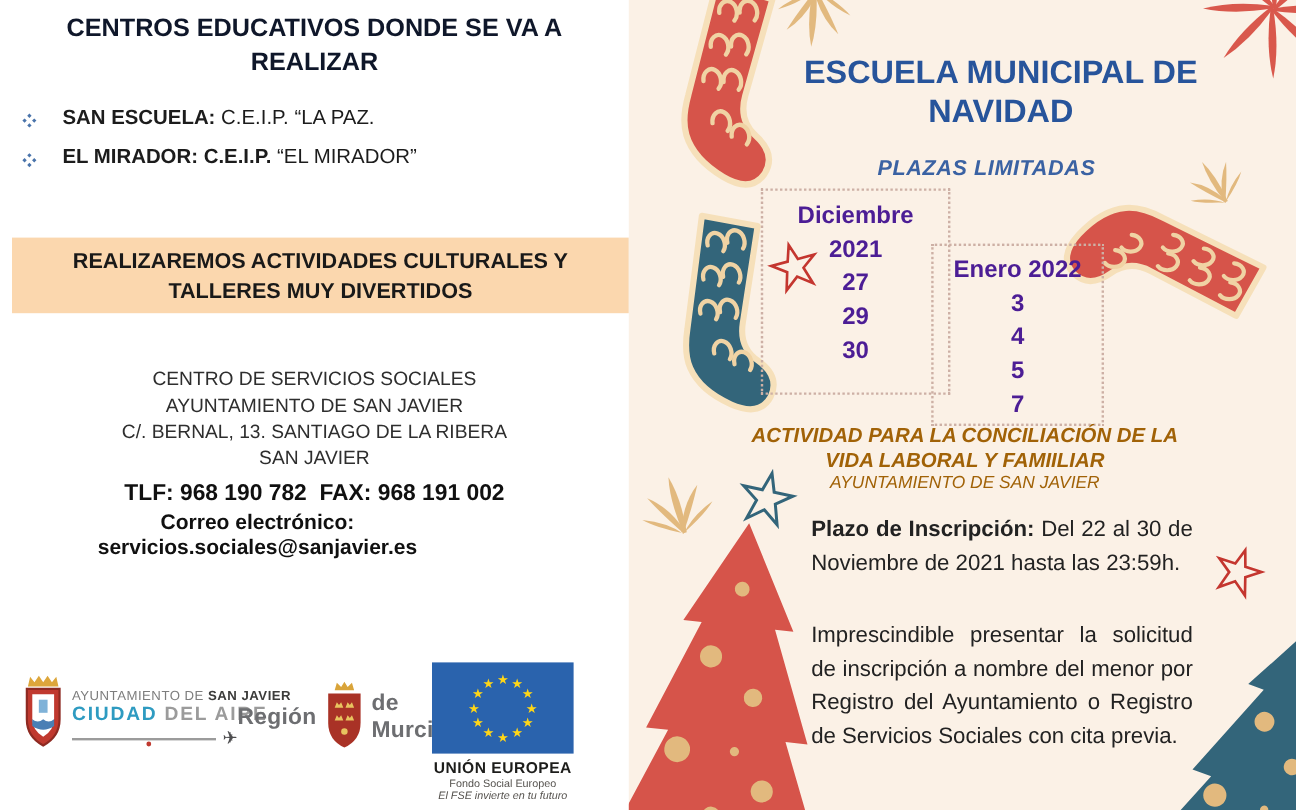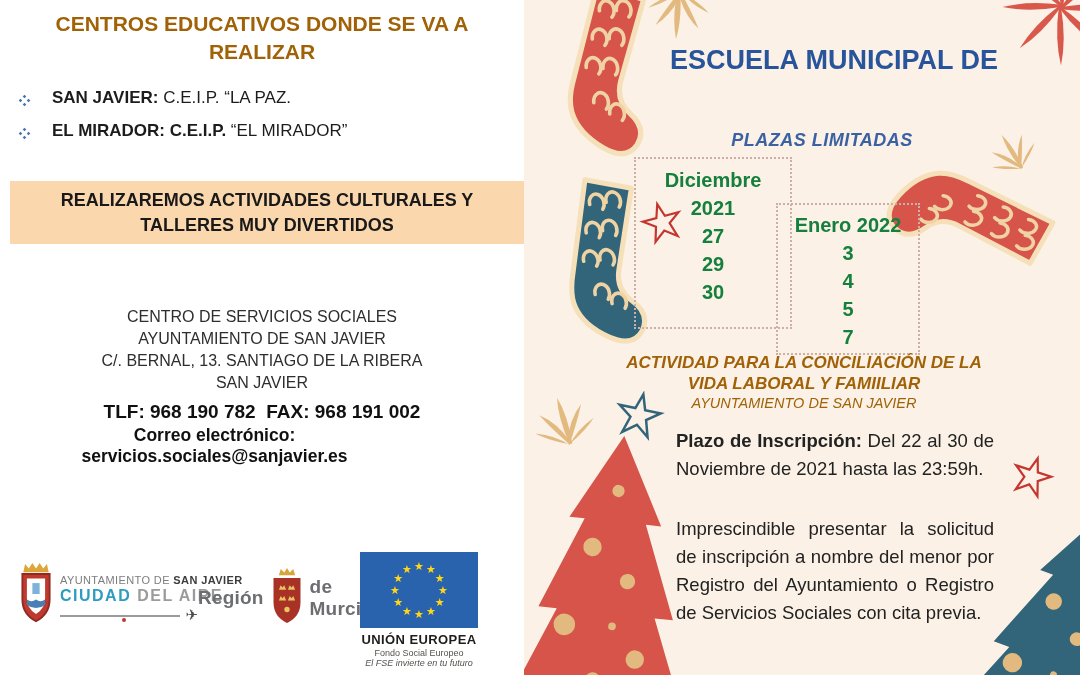--- a/index.html
+++ b/index.html
@@ -2,27 +2,27 @@
 <html><head>
 <meta charset="utf-8">
 <style>
   * { margin:0; padding:0; box-sizing:border-box; }
   html,body { width:1080px; height:675px; }
   body { font-family:"Liberation Sans", sans-serif; background:#fff; position:relative; overflow:hidden; }
 
   
   .left-panel { position:absolute; left:0; top:0; width:524px; height:675px; background:#ffffff; }
   .lp-title { position:absolute; top:10px; left:30px; width:464px; text-align:center;
-              font-size:21px; font-weight:bold; line-height:28px; color:#a16207; }
+              font-size:21px; font-weight:bold; line-height:28px; color:#0f172a; }
   .lp-bullets { position:absolute; top:86px; left:18px; width:500px; }
   .bullet-row { display:flex; align-items:flex-start; margin-bottom:6px; font-size:17px; line-height:23px; color:#1c1c1c; }
   .bullet-ico { width:34px; flex:0 0 34px; padding-top:4px; }
   .bullet-label { font-weight:bold; white-space:pre; }
   .bullet-value { white-space:pre; }
-  .lp-banner { position:absolute; top:181px; left:10px; width:514px; height:63px; background:#fbd7ae;
+  .lp-banner { position:absolute; top:198px; left:10px; width:514px; height:63px; background:#fbd7ae;
                display:flex; align-items:center; justify-content:center; text-align:center;
                font-size:18px; font-weight:bold; line-height:25px; color:#191919; padding:0 34px; }
   .lp-address { position:absolute; top:306px; left:0; width:524px; text-align:center;
                 font-size:16px; line-height:22px; color:#2e2e2e; }
   .lp-phone { position:absolute; top:401px; left:0; width:524px; text-align:center;
               font-size:19px; font-weight:bold; color:#101010; }
   .lp-email { position:absolute; top:425px; left:0; width:429px; text-align:center;
               font-size:17.5px; font-weight:bold; color:#101010; }
 
   
@@ -51,21 +51,21 @@
   
   .right-panel { position:absolute; left:524px; top:0; width:556px; height:675px;
                  background:#fbf1e6; overflow:hidden; }
   .deco { position:absolute; pointer-events:none; }
 
   .rp-title { position:absolute; top:44px; left:60px; width:500px; text-align:center;
               font-size:27px; font-weight:bold; line-height:33px; color:#27549b; }
   .rp-subtitle { position:absolute; top:130px; left:48px; width:500px; text-align:center;
                  font-size:18px; font-style:italic; font-weight:bold; letter-spacing:.5px; color:#3a62a3; }
   .date-box { position:absolute; border:2px dotted #cdb0a5; text-align:center;
-              color:#15803d; font-size:20px; font-weight:bold; line-height:28px; }
+              color:#4c1d95; font-size:20px; font-weight:bold; line-height:28px; }
   .box-dec { left:110px; top:157px; width:158px; height:172px; padding-top:7px; }
   .box-ene { left:252px; top:203px; width:144px; height:152px; padding-top:6px; background:transparent; }
   .rp-activity { position:absolute; top:352px; left:30px; width:500px; text-align:center; color:#a16207; }
   .rp-act1 { font-size:17px; font-weight:bold; font-style:italic; line-height:21px; }
   .rp-act3 { font-size:14.5px; font-style:italic; line-height:19px; }
   .rp-par { position:absolute; left:152px; width:318px; font-size:18.5px; line-height:28px;
             color:#222222; text-align:justify; }
   .rp-p1 { top:427px; }
   .rp-p2 { top:515px; }
   .rp-par b { font-weight:bold; }
@@ -126,21 +126,21 @@
 
   <div class="lp-title">CENTROS EDUCATIVOS DONDE SE VA A REALIZAR</div>
 
   <div class="lp-bullets">
     <div class="bullet-row">
       <span class="bullet-ico">
         <svg width="13" height="13" viewBox="0 0 20 20">
             <path fill="#4a74ab" d="M10 1 12.8 3.8 10 6.6 7.2 3.8Z M10 13.4 12.8 16.2 10 19 7.2 16.2Z M3.8 7.2 6.6 10 3.8 12.8 1 10Z M16.2 7.2 19 10 16.2 12.8 13.4 10Z"></path>
           </svg>
       </span>
-      <span><span class="bullet-label">SAN JAVIER: </span><span class="bullet-value">C.E.I.P. “LA PAZ.</span></span>
+      <span><span class="bullet-label">SAN ESCUELA: </span><span class="bullet-value">C.E.I.P. “LA PAZ.</span></span>
     </div>
     <div class="bullet-row">
       <span class="bullet-ico">
         <svg width="13" height="13" viewBox="0 0 20 20">
             <path fill="#4a74ab" d="M10 1 12.8 3.8 10 6.6 7.2 3.8Z M10 13.4 12.8 16.2 10 19 7.2 16.2Z M3.8 7.2 6.6 10 3.8 12.8 1 10Z M16.2 7.2 19 10 16.2 12.8 13.4 10Z"></path>
           </svg>
       </span>
       <span><span class="bullet-label">EL MIRADOR: C.E.I.P. </span><span class="bullet-value">“EL MIRADOR”</span></span>
     </div>
   </div>
@@ -255,20 +255,21 @@
     </svg>
   <svg class="deco" style="left:486px; top:454px; color:#c4362f; transform:rotate(18deg);" width="44" height="44" viewBox="0 0 100 100">
       <use href="#sym-star"></use>
     </svg>
   <svg class="deco" style="left:452px; top:496px; color:#33657a; transform:rotate(20deg);" width="175" height="262" viewBox="0 0 120 190">
       <use href="#sym-tree"></use>
     </svg>
 
   <div class="rp-title">
     <span>ESCUELA MUNICIPAL DE</span><br>
+    <span>NAVIDAD</span>
   </div>
 
   <div class="rp-subtitle">PLAZAS LIMITADAS</div>
 
   <div class="date-box box-dec">
     <div>Diciembre</div>
     <div>2021</div>
     <div>27</div>
     <div>29</div>
     <div>30</div>

